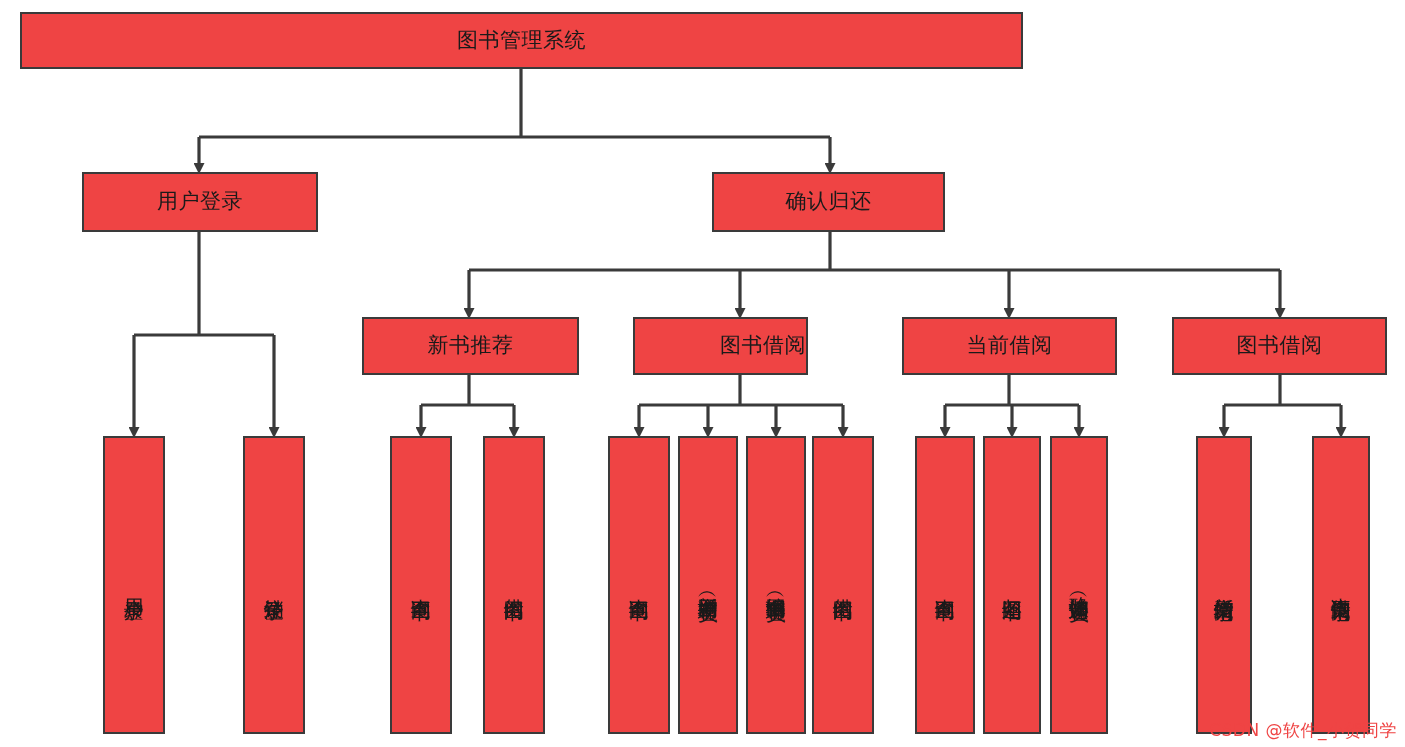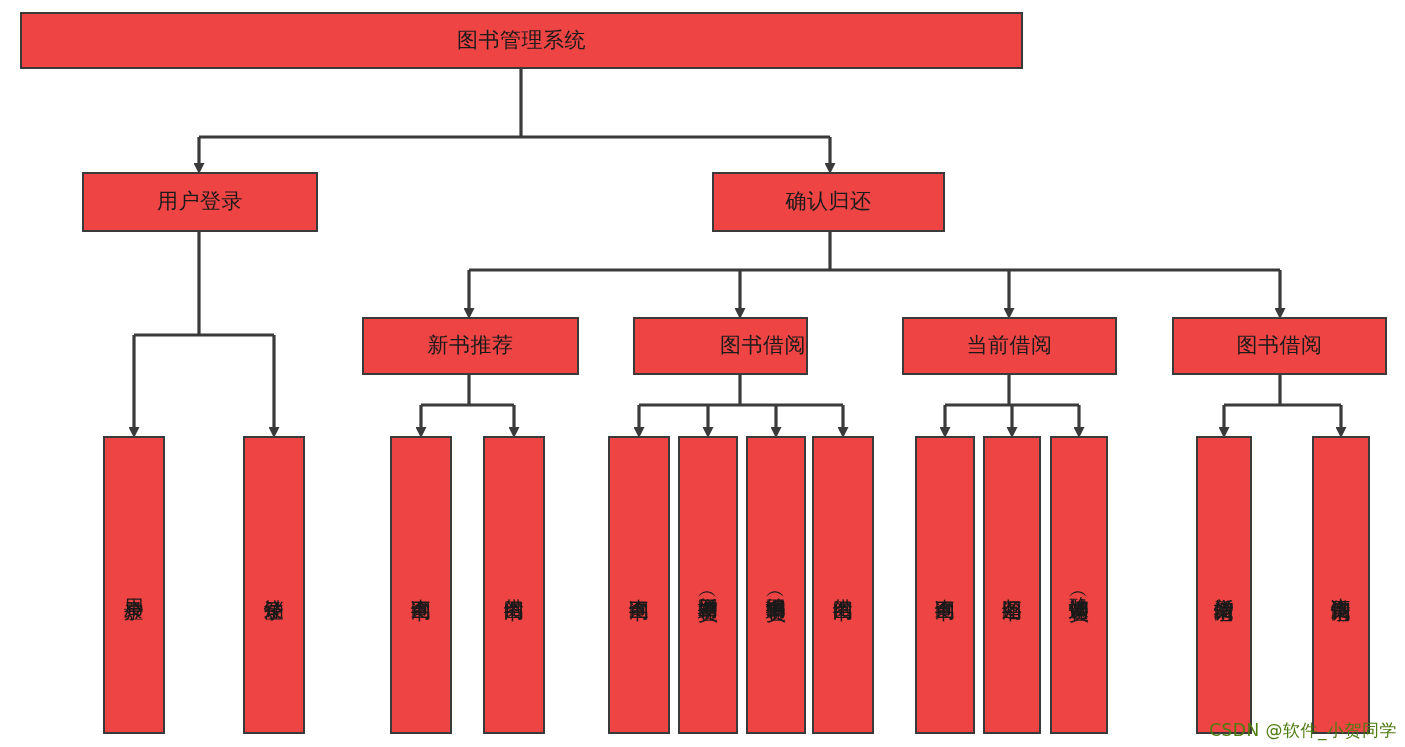--- a/index.html
+++ b/index.html
@@ -53,21 +53,21 @@
     white-space: nowrap;
   }
   .h-label {
     white-space: nowrap;
   }
   #watermark {
     position: absolute;
     right: 8px;
     bottom: 5px;
     font-size: 17px;
-    color: #4d7c0f;
+    color: #ef4444;
     letter-spacing: 0.5px;
     z-index: 5;
     white-space: nowrap;
   }
 </style>
 </head>
 <body>
 
 <div id="canvas">
 

